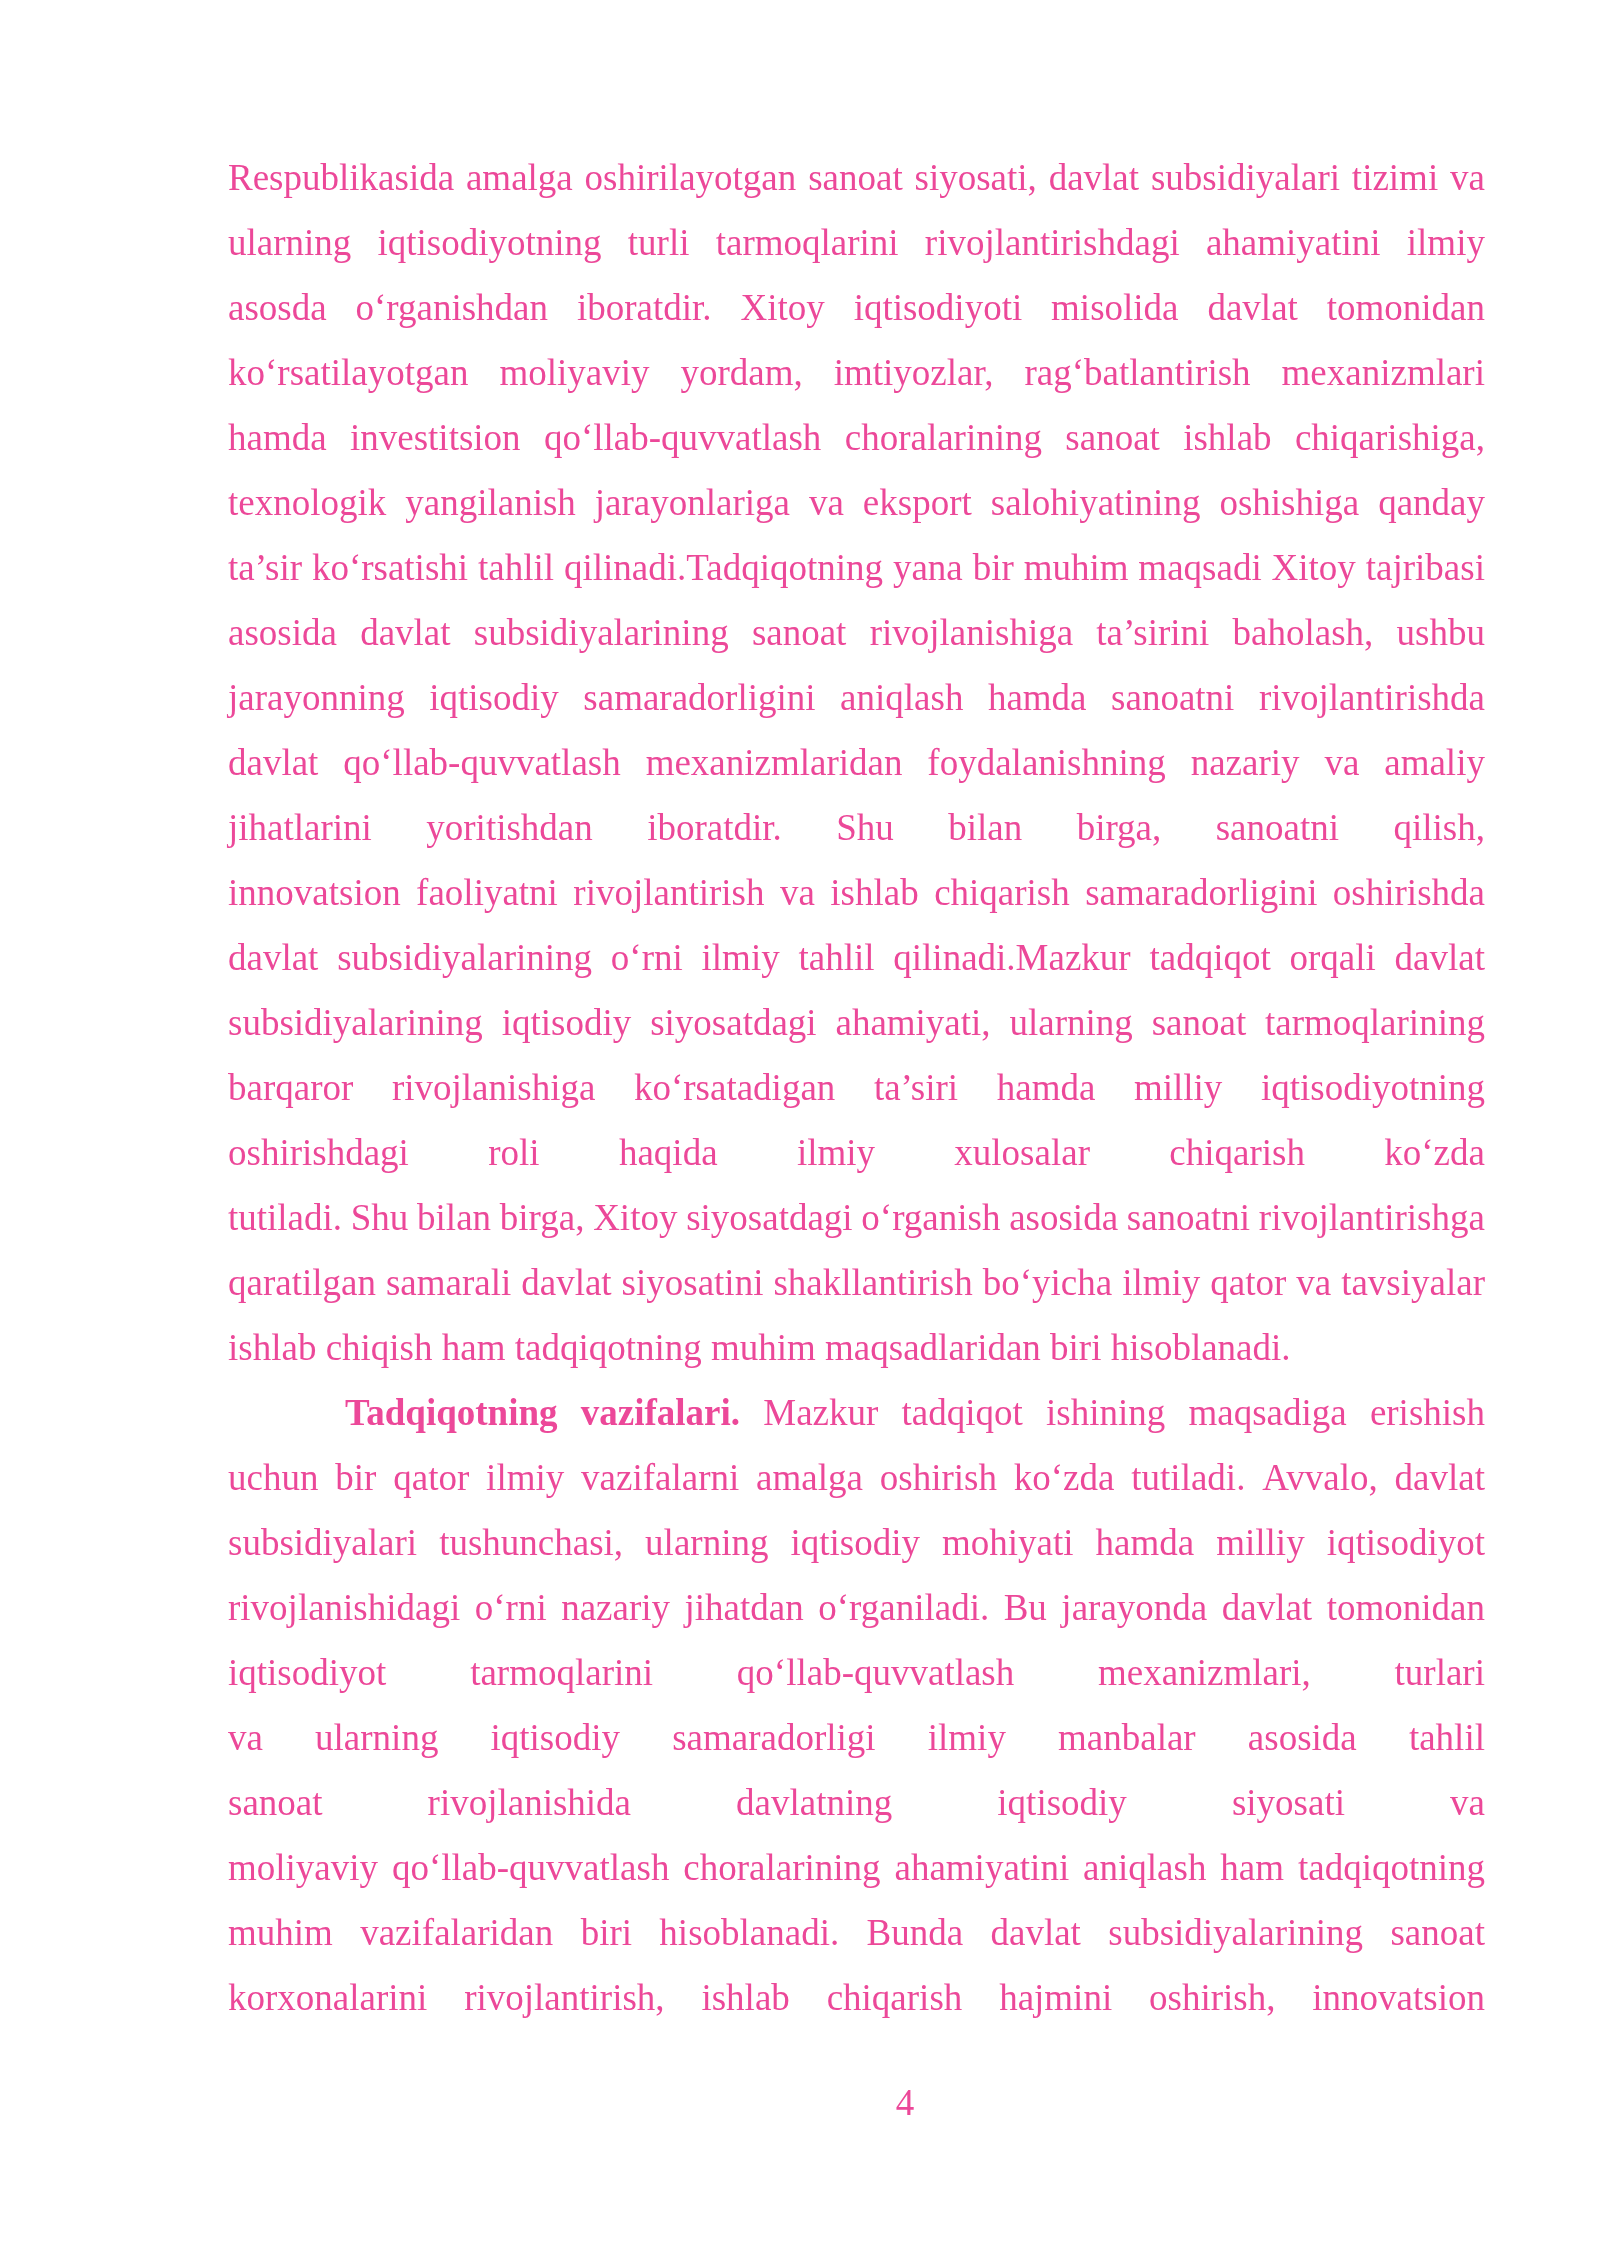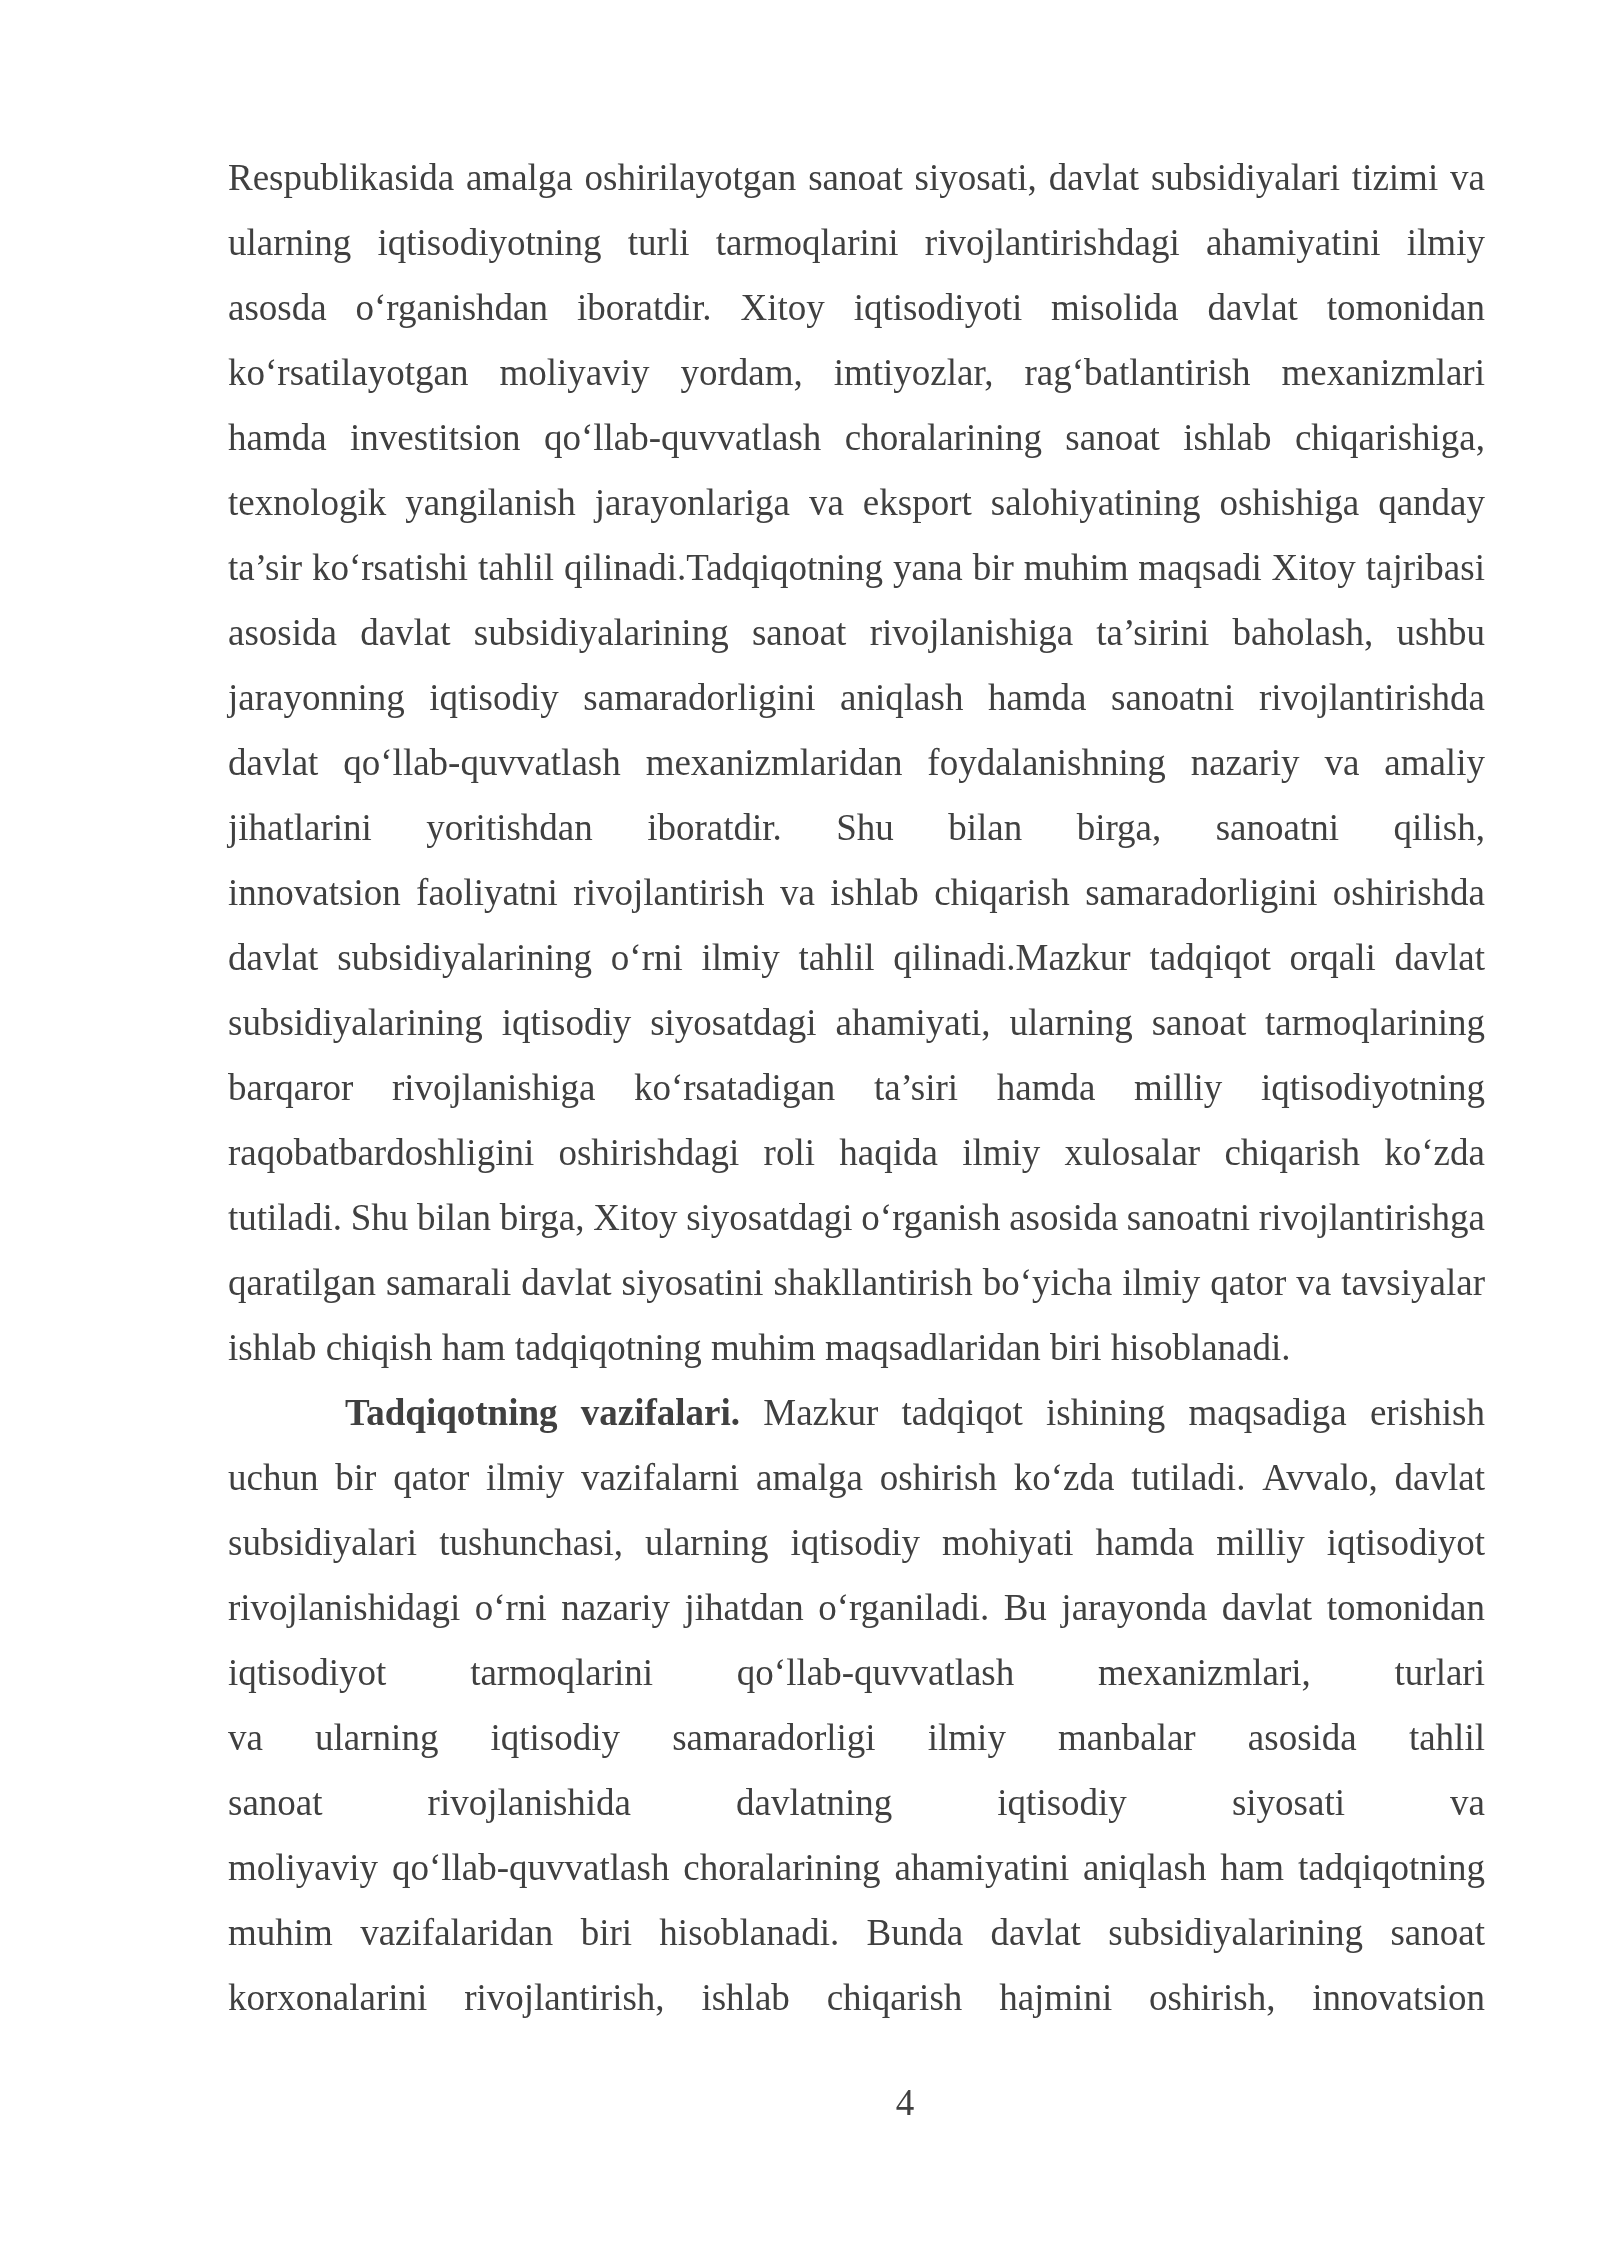--- a/index.html
+++ b/index.html
@@ -6,21 +6,21 @@
     margin: 0;
     padding: 0;
     background: #ffffff;
   }
   .page {
     position: relative;
     width: 1600px;
     height: 2262px;
     background: #ffffff;
     font-family: "Liberation Serif", "DejaVu Serif", serif;
-    color: #404040;
+    color: #ec4899;
     overflow: hidden;
   }
   .text-block {
     position: absolute;
     left: 228px;
     top: 145px;
     width: 1257px;
   }
   .line {
     height: 65px;
@@ -195,21 +195,20 @@
       <div class="line justify">
         <span>barqaror</span>
         <span>rivojlanishiga</span>
         <span>ko‘rsatadigan</span>
         <span>ta’siri</span>
         <span>hamda</span>
         <span>milliy</span>
         <span>iqtisodiyotning</span>
       </div>
       <div class="line justify">
-        <span>raqobatbardoshligini</span>
         <span>oshirishdagi</span>
         <span>roli</span>
         <span>haqida</span>
         <span>ilmiy</span>
         <span>xulosalar</span>
         <span>chiqarish</span>
         <span>ko‘zda</span>
       </div>
       <div class="line justify">
         <span>tutiladi.</span>

